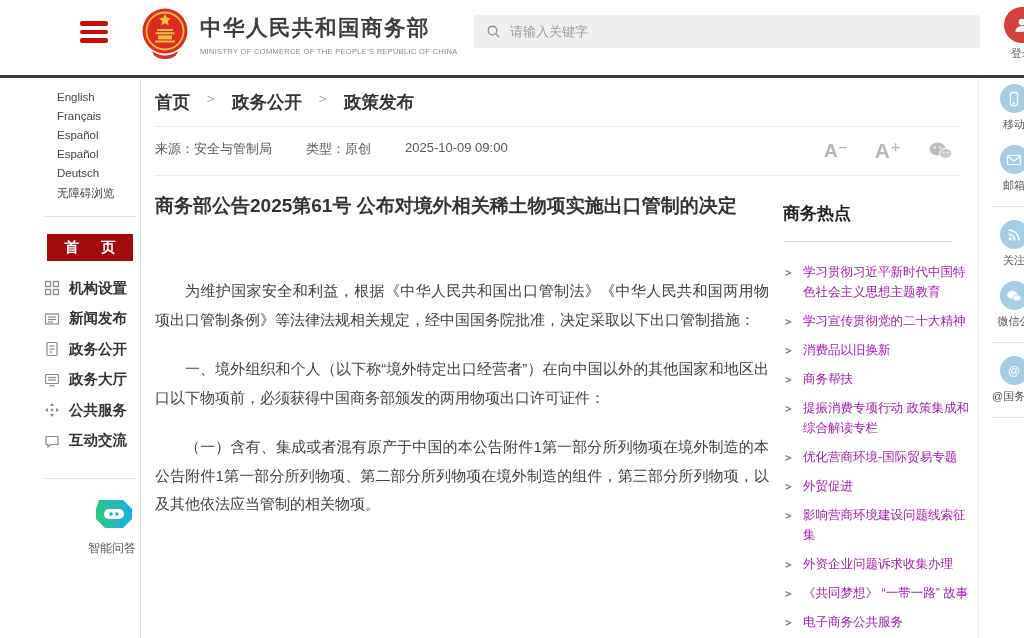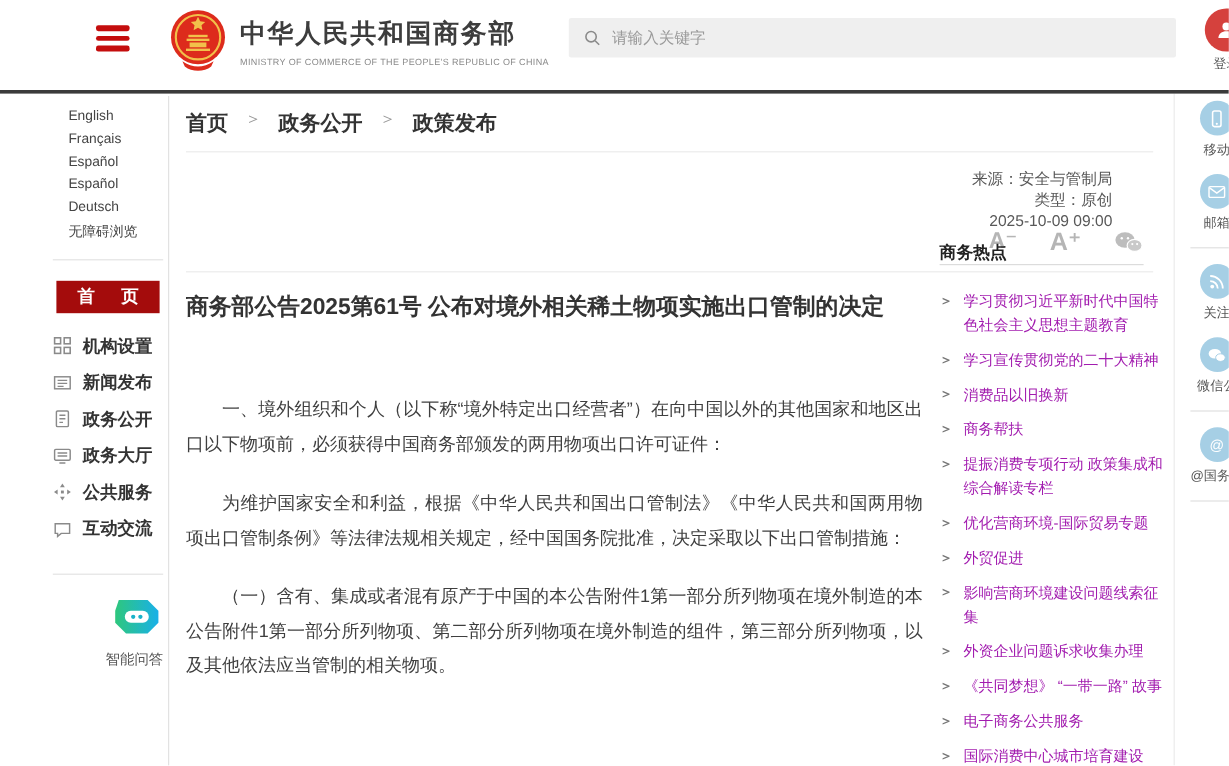--- a/index.html
+++ b/index.html
@@ -46,36 +46,36 @@
   .smart-qa { text-align:right; margin-top:6px; cursor:pointer; }
   .smart-qa svg { width:44px; height:36px; }
   .smart-qa-label { font-size:12px; color:#555; margin-top:4px; }
 
   
   .main { position:absolute; left:155px; top:80px; width:806px; }
   .breadcrumb { padding-top:10px; font-size:17.5px; font-weight:700; color:#333; display:flex; align-items:flex-start; }
   .bc-item { cursor:pointer; }
   .bc-sep { color:#999; font-weight:400; font-size:14px; margin:0 14px; }
   .hr { border-top:1px solid #ececec; margin-top:12px; }
-  .meta-row { display:flex; align-items:flex-end; padding:13px 0 14px; border-bottom:1px solid #ececec;flex-direction:column; }
+  .meta-row { display:flex; align-items:flex-start; padding:13px 0 14px; border-bottom:1px solid #ececec; }
   .meta-item { font-size:13px; color:#585858; margin-right:34px; }
   .meta-icons { margin-left:auto; display:flex; align-items:center; gap:27px; margin-right:8px; }
   .font-btn { font-size:19px; font-weight:700; color:#b5b5b5; cursor:pointer; line-height:1; }
   .share-wechat { cursor:pointer; display:flex; }
   .article { width:614px; }
   .art-title { margin-top:17px; font-size:19px; line-height:26px; font-weight:700; color:#333; }
   .info { margin-top:40px; }
   .info-line { font-size:15px; line-height:29px; color:#3f3f3f; padding-left:30px; }
   .paras { margin-top:58px; }
   .paras p { font-size:15px; line-height:28.5px; color:#3f3f3f; text-indent:2em; margin-bottom:21px;
     text-align:justify; }
 
   
   .hot { position:absolute; left:783px; top:202px; width:194px; }
-  .hot-title { font-size:14px; font-weight:700; color:#222; border-bottom:1px solid #dcdcdc;
+  .hot-title { font-size:17px; font-weight:700; color:#222; padding-bottom:16px; border-bottom:1px solid #dcdcdc;
     width:170px; }
   .hot-list { margin-top:20px; }
   .hot-item { display:flex; gap:9px; margin-bottom:9px; cursor:pointer; }
   .hot-arrow { font-size:11px; color:#777; line-height:20px; flex:none; font-weight:700; }
   .hot-text { font-size:12.5px; color:#a21caf; line-height:20px; }
 
   
   .edge-rule { position:absolute; left:978px; top:72px; width:1px; height:566px; background:#ececec; }
   .toolbar { position:absolute; left:992px; top:84px; width:44px; }
   .tb-item { text-align:center; margin-bottom:13px; cursor:pointer; }
@@ -260,22 +260,22 @@
               <circle cx="12" cy="6.5" r="1" fill="#fff"></circle>
             <circle cx="15.6" cy="11.4" r=".9" fill="#fff"></circle>
               <circle cx="19.6" cy="11.4" r=".9" fill="#fff"></circle>
           </svg>
         </span>
       </span>
     </div>
     <div class="article">
       <h1 class="art-title">商务部公告2025第61号 公布对境外相关稀土物项实施出口管制的决定</h1>
       <div class="paras">
+          <p>为维护国家安全和利益，根据《中华人民共和国出口管制法》《中华人民共和国两用物项出口管制条例》等法律法规相关规定，经中国国务院批准，决定采取以下出口管制措施：</p>
           <p>一、境外组织和个人（以下称“境外特定出口经营者”）在向中国以外的其他国家和地区出口以下物项前，必须获得中国商务部颁发的两用物项出口许可证件：</p>
-          <p>为维护国家安全和利益，根据《中华人民共和国出口管制法》《中华人民共和国两用物项出口管制条例》等法律法规相关规定，经中国国务院批准，决定采取以下出口管制措施：</p>
           <p>（一）含有、集成或者混有原产于中国的本公告附件1第一部分所列物项在境外制造的本公告附件1第一部分所列物项、第二部分所列物项在境外制造的组件，第三部分所列物项，以及其他依法应当管制的相关物项。</p>
         </div>
     </div>
   </div>
 
   <div class="hot">
     <div class="hot-title">商务热点</div>
     <div class="hot-list">
         <div class="hot-item">
           <span class="hot-arrow">＞</span>

